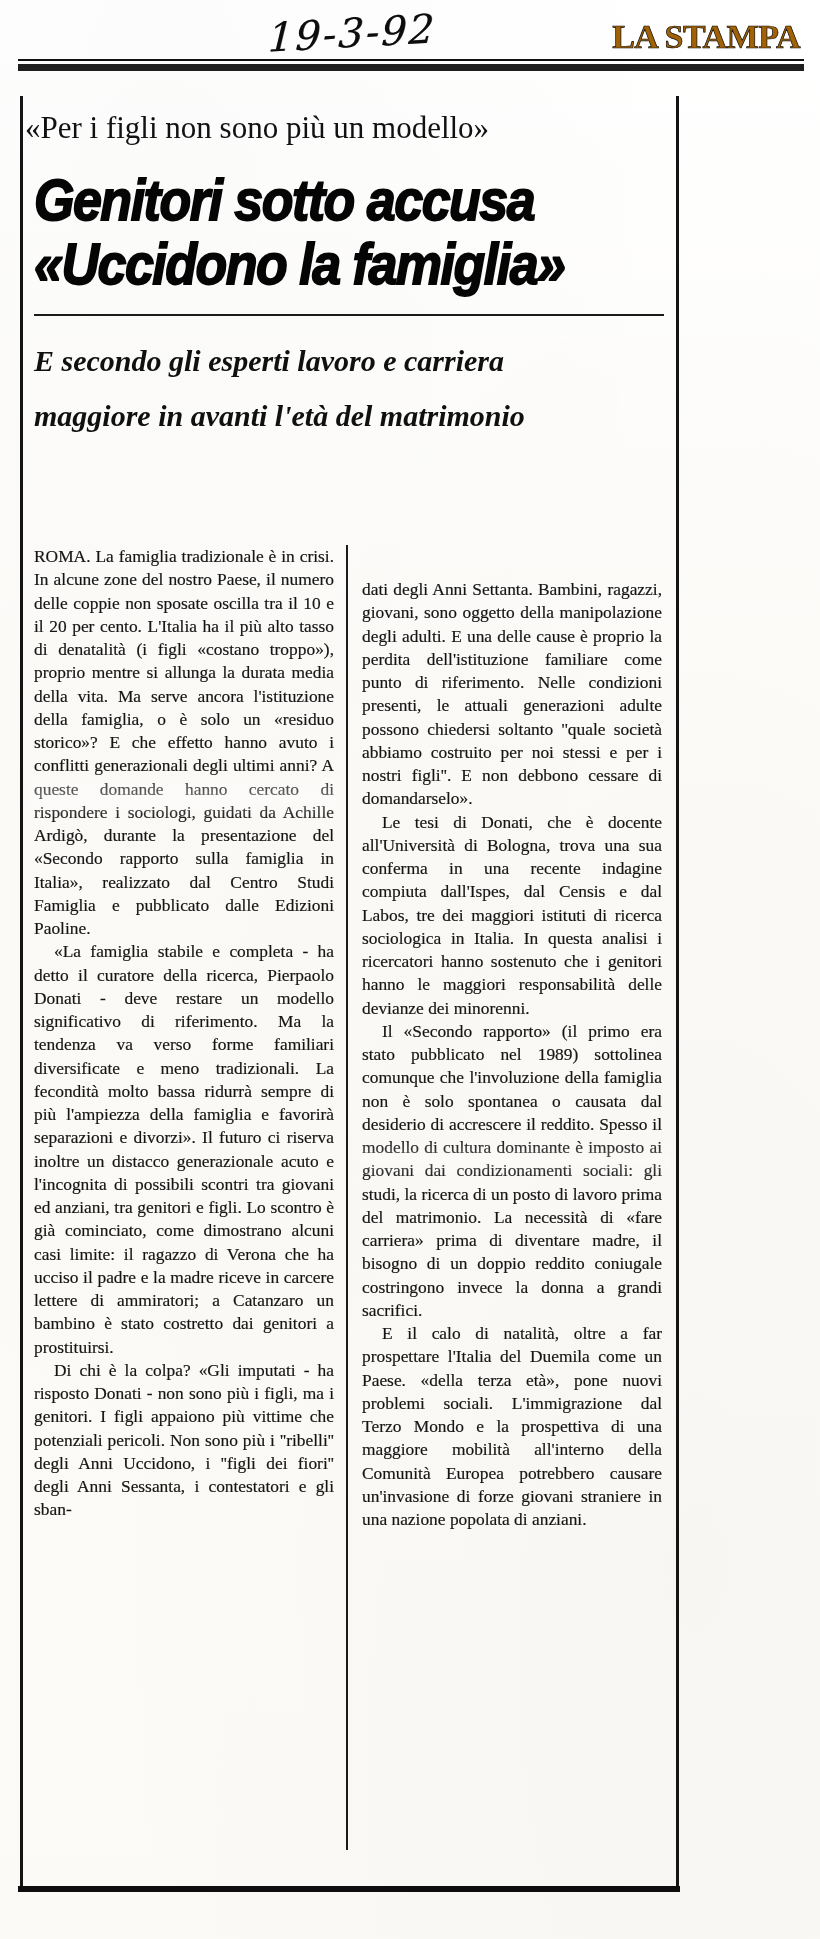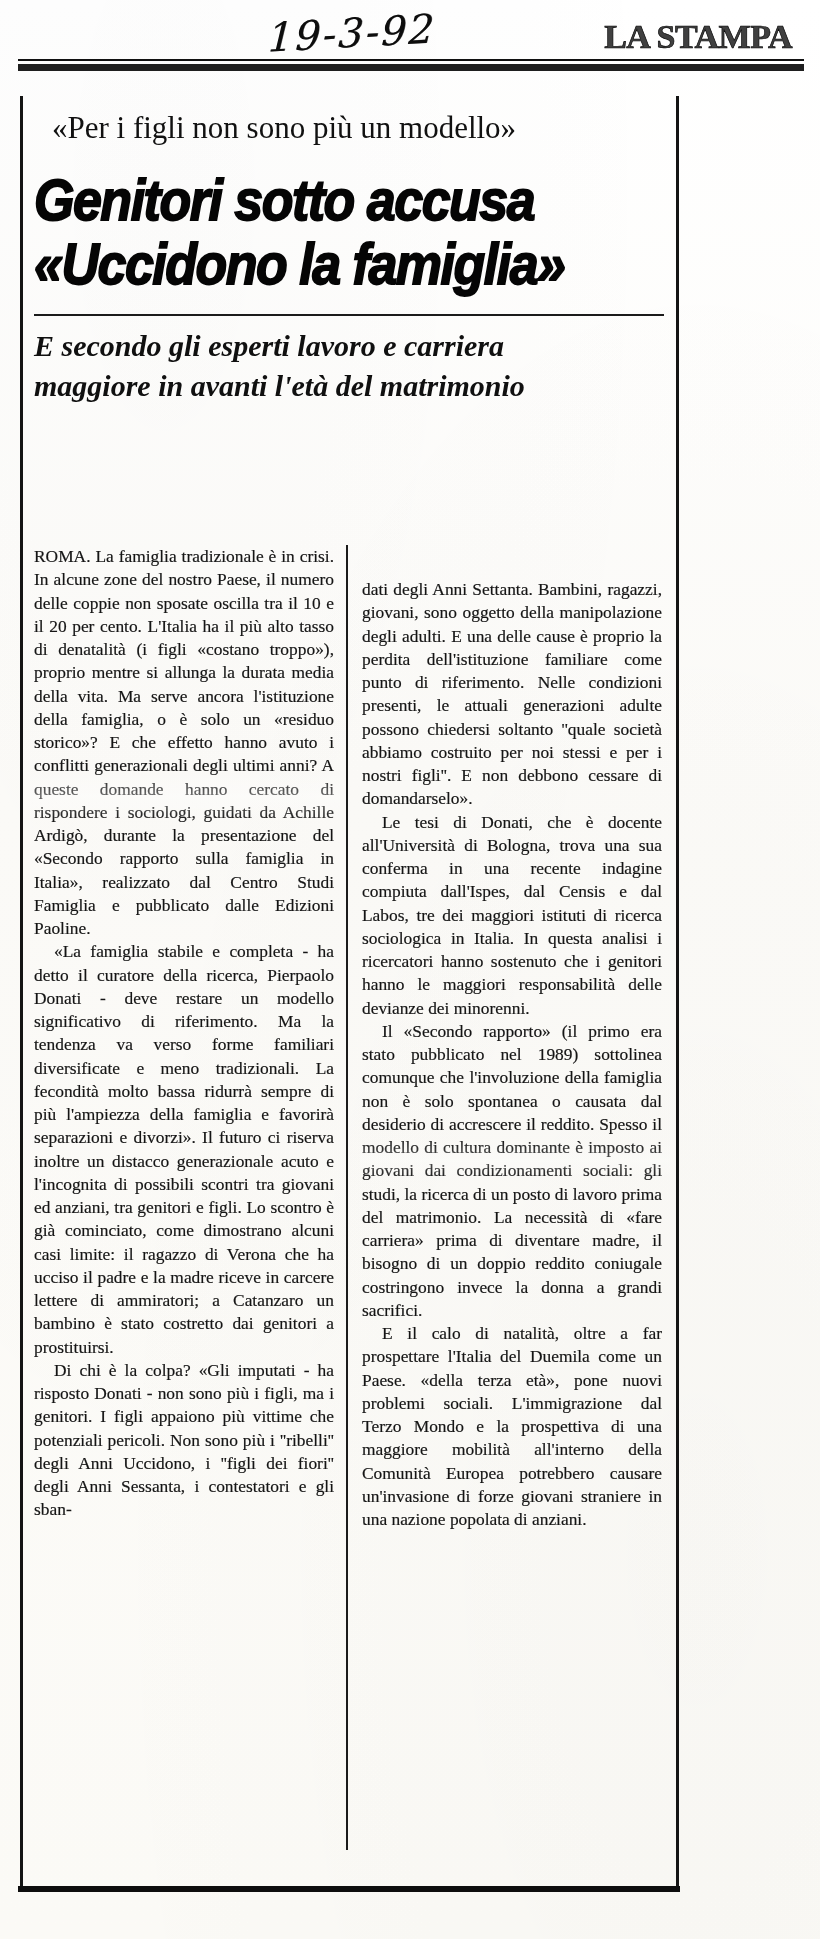--- a/index.html
+++ b/index.html
@@ -44,27 +44,27 @@
     font-size: 40px;
     font-style: italic;
     font-weight: 500;
     letter-spacing: 2px;
     color: #0d0d0d;
     transform: rotate(-3.2deg) skewX(-6deg);
     text-shadow: 0.5px 0 0 rgba(0,0,0,0.55);
   }
   .masthead-name {
     position: absolute;
-    right: 28px;
+    right: 20px;
     top: 10px;
     font-family: "Liberation Serif", serif;
     font-weight: bold;
     font-size: 34px;
     letter-spacing: -0.5px;
-    color: #404040;
+    color: #a16207;
     -webkit-text-stroke: 0.7px #0a0a0a;
   }
   .rule-thin-top {
     position: absolute;
     left: 18px;
     right: 16px;
     top: 59px;
     height: 2px;
     background: #111;
   }
@@ -100,21 +100,21 @@
     left: 18px;
     width: 662px;
     top: 1886px;
     height: 6px;
     background: #0e0e0e;
   }
 
   
   .kicker {
     position: absolute;
-    left: 52px;
+    left: 25px;
     top: 110px;
     width: 630px;
     font-family: "Liberation Serif", "DejaVu Serif", serif;
     font-size: 31px;
     line-height: 36px;
     color: #111;
     white-space: nowrap;
   }
   .headline {
     position: absolute;
@@ -147,21 +147,21 @@
     left: 34px;
     top: 326px;
     width: 635px;
     font-family: "Liberation Serif", "DejaVu Serif", serif;
     font-style: italic;
     font-weight: bold;
     font-size: 30px;
     line-height: 40px;
     color: #101010;
   }
-  .deck div { white-space: nowrap; }
+  .deck div { white-space: nowrap; margin-top: 15px; }
 
   
   .col-divider {
     position: absolute;
     left: 346px;
     top: 545px;
     width: 2px;
     height: 1305px;
     background: #1b1b1b;
   }

